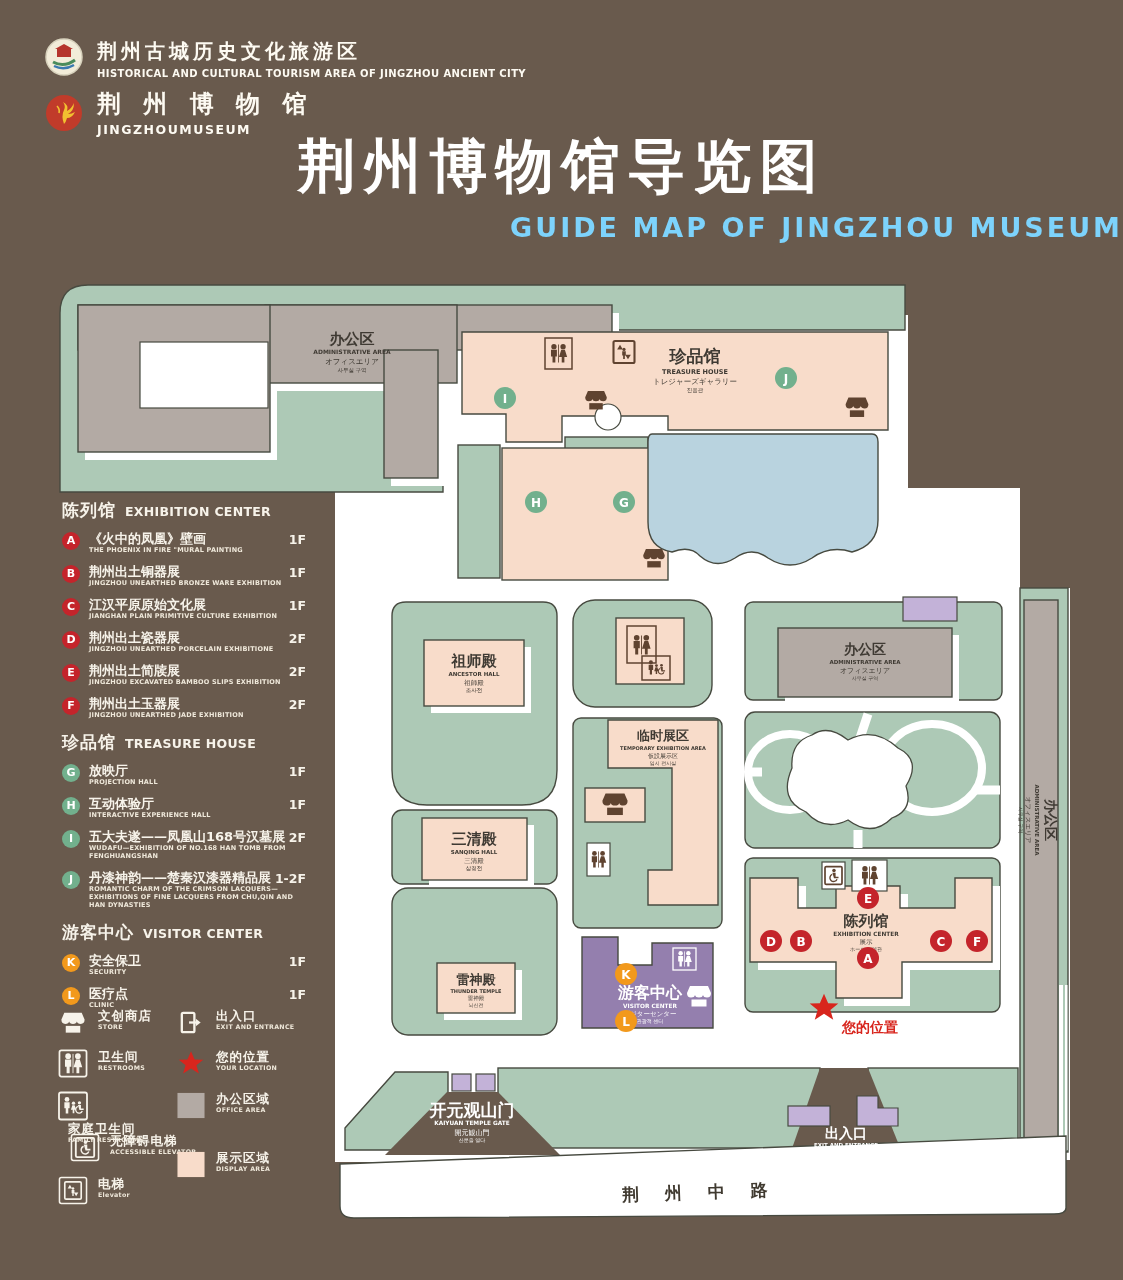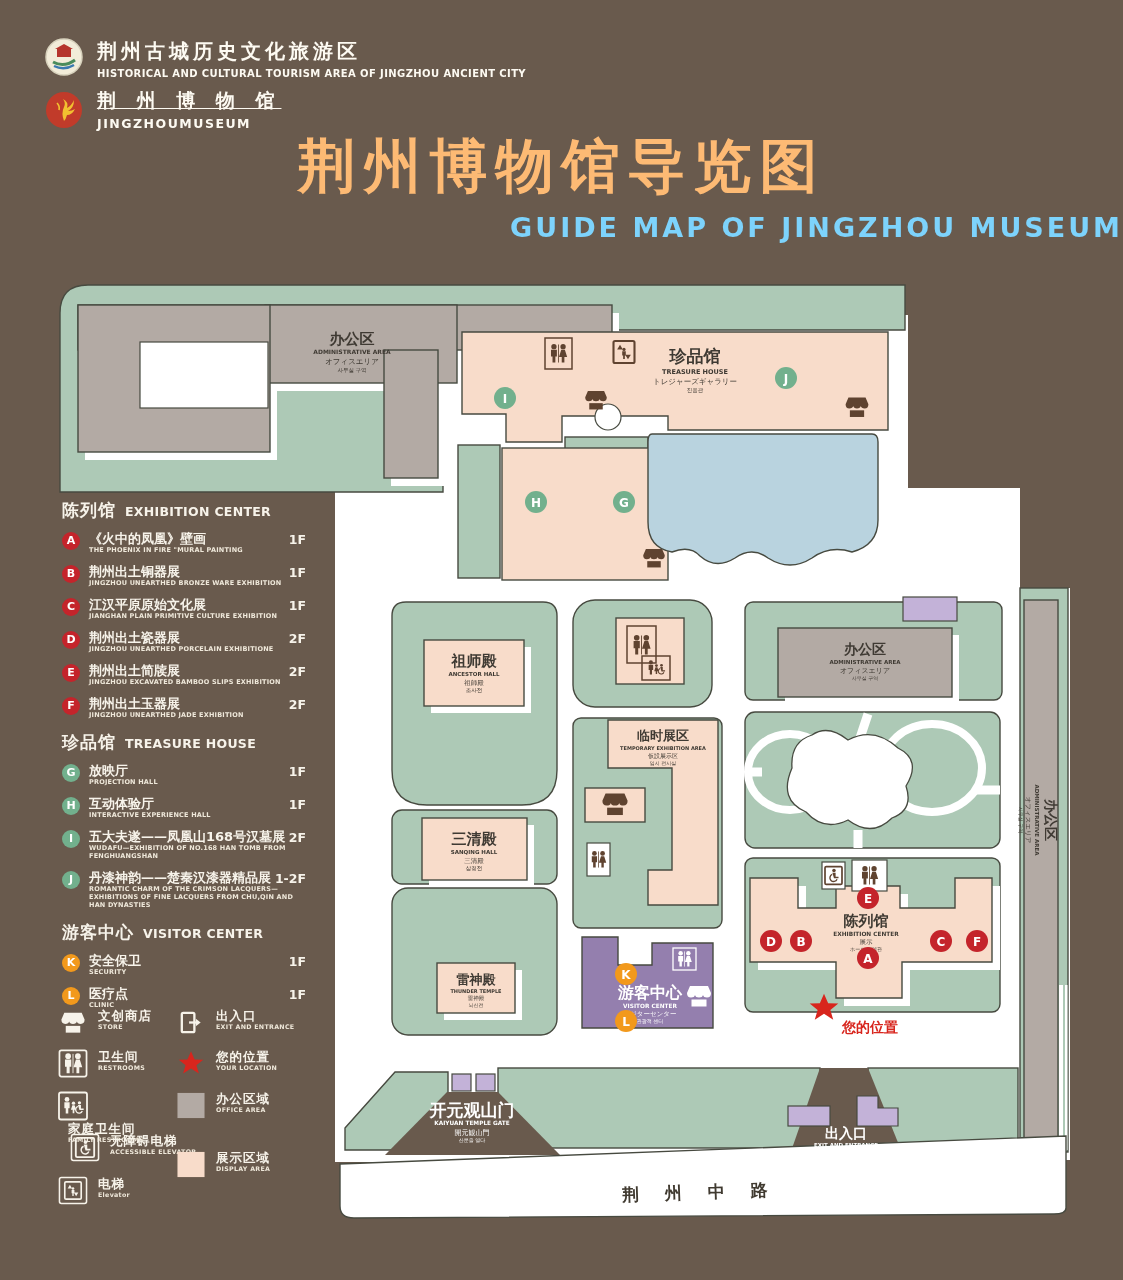--- a/index.html
+++ b/index.html
@@ -6,24 +6,24 @@
   .stage{position:relative;width:1123px;height:1280px;background:#695a4d;overflow:hidden;
          font-family:"DejaVu Sans","Liberation Sans",sans-serif;color:#f7f3ea;}
   .abs{position:absolute;}
   
   .org-row{position:absolute;left:45px;top:38px;display:flex;align-items:flex-start;}
   .org-text{margin-left:14px;}
   .org-zh{font-size:20px;font-weight:900;letter-spacing:4px;color:#fdfaf2;}
   .org-en{font-size:10px;font-weight:700;letter-spacing:.4px;color:#fdfaf2;margin-top:3px;}
   .mus-row{position:absolute;left:45px;top:88px;display:flex;align-items:center;}
   .mus-text{margin-left:14px;}
-  .mus-zh{font-size:19px;font-weight:900;letter-spacing:7px;color:#fdfaf2;text-decoration:underline;}
+  .mus-zh{font-size:24px;font-weight:900;letter-spacing:7px;color:#fdfaf2;}
   .mus-en{font-size:12.5px;font-weight:800;letter-spacing:1.5px;color:#fdfaf2;margin-top:2px;}
   .title-zh{position:absolute;left:0;top:128px;width:1123px;text-align:center;
-            font-size:58px;font-weight:900;letter-spacing:8px;color:#fdba74;}
+            font-size:58px;font-weight:900;letter-spacing:8px;color:#ffffff;}
   .title-en{position:absolute;left:0;top:212px;width:1123px;text-align:right;
             font-size:27px;font-weight:600;letter-spacing:3px;color:#7dd3fc;}
   
   .legend{position:absolute;left:62px;top:499px;width:256px;}
   .lg-head{display:flex;align-items:baseline;margin-bottom:9px;}
   .lg-head .zh{font-size:17px;font-weight:900;letter-spacing:1px;}
   .lg-head .en{font-size:12.5px;font-weight:800;margin-left:9px;letter-spacing:.3px;}
   .lg-item{position:relative;padding-left:27px;margin-bottom:10px;min-height:23px;}
   .badge{position:absolute;left:0;top:1px;width:18px;height:18px;border-radius:50%;
          text-align:center;line-height:18px;font-size:11px;font-weight:800;color:#fff;}

